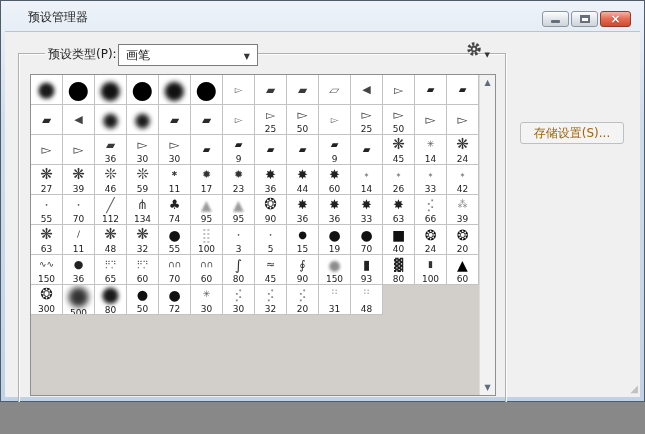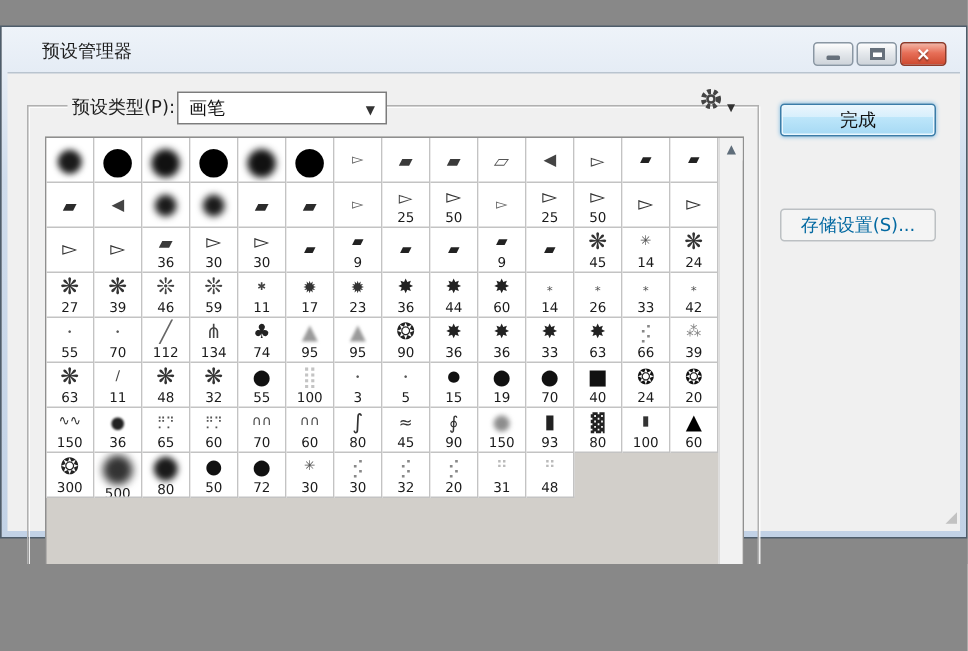--- a/index.html
+++ b/index.html
@@ -1,18 +1,18 @@
 <!DOCTYPE html>
 <html><head>
 <meta charset="utf-8">
 <style>
   html,body{margin:0;padding:0;background:#888;}
   *{box-sizing:border-box;}
   .window{
-    position:relative;width:645px;height:342px;margin:17px auto;
+    position:relative;width:645px;height:402px;margin:0 auto;
     font-family:"DejaVu Sans",sans-serif;
     border:1px solid #4e5d6b;
     background:linear-gradient(#eef3f9,#cfdcec 30%,#c2d2e6);
   }
   .titlebar{position:absolute;left:0;top:0;right:0;height:30px;}
   .title-text{position:absolute;left:27px;top:8px;font-size:12px;color:#1d1d1d;}
   .winbtn{position:absolute;top:10px;height:16px;border-radius:3px;
     border:1px solid #8a97a3;background:linear-gradient(#fdfdfd,#e3e7eb 50%,#ced4da);
     display:flex;align-items:center;justify-content:center;}
   .winbtn.min{left:541px;width:27px;}
@@ -44,21 +44,21 @@
   .sb-arrow{position:absolute;left:0;width:15px;height:15px;display:flex;align-items:center;justify-content:center;
     font-size:8px;color:#5f6d7a;background:#f2f2f2;cursor:pointer;}
   .sb-up{top:0;}
   .sb-down{bottom:0;}
   .btn{position:absolute;left:515px;width:104px;height:22px;border-radius:3px;
     border:1px solid #8e8f8f;background:linear-gradient(#f2f2f2,#ebebeb 50%,#dddddd 51%,#cfcfcf);
     font-size:12px;color:#111;display:flex;align-items:center;justify-content:center;cursor:pointer;
     font-family:"DejaVu Sans",sans-serif;}
   .btn.primary{border:1px solid #3a7ca8;box-shadow:0 0 3px #7ab8e0, inset 0 0 0 1px #eaf7fe;
     background:linear-gradient(#eaf6fd,#d7effc 40%,#bde6fa 41%,#a6d9f4);}
-  .btn.disabled{border:1px solid #bcc0c3;background:#f4f4f4;color:#0369a1;cursor:default;box-shadow:none;}
+  .btn.disabled{border:1px solid #bcc0c3;background:#f4f4f4;color:#a16207;cursor:default;box-shadow:none;}
   .btn-done{top:20px;}
   .btn-load{top:60px;}
   .btn-save{top:90px;}
   .btn-rename{top:130px;}
   .btn-delete{top:158px;}
   .resize-grip{position:absolute;right:2px;bottom:2px;width:12px;height:12px;color:#c2c2c2;font-size:10px;line-height:12px;text-align:right;}
 </style>
 </head>
 <body>
 
@@ -523,18 +523,17 @@
       <div class="scrollbar">
         <div class="sb-arrow sb-up">
             <span>▲</span>
           </div>
         <div class="sb-arrow sb-down">
             <span>▼</span>
           </div>
       </div>
     </div>
 
-    <button class="btn primary btn-done">完成</button>
     <button class="btn disabled btn-save">存储设置(S)...</button>
 
     <div class="resize-grip">◢</div>
   </div>
 </div>
 
 </body></html>

